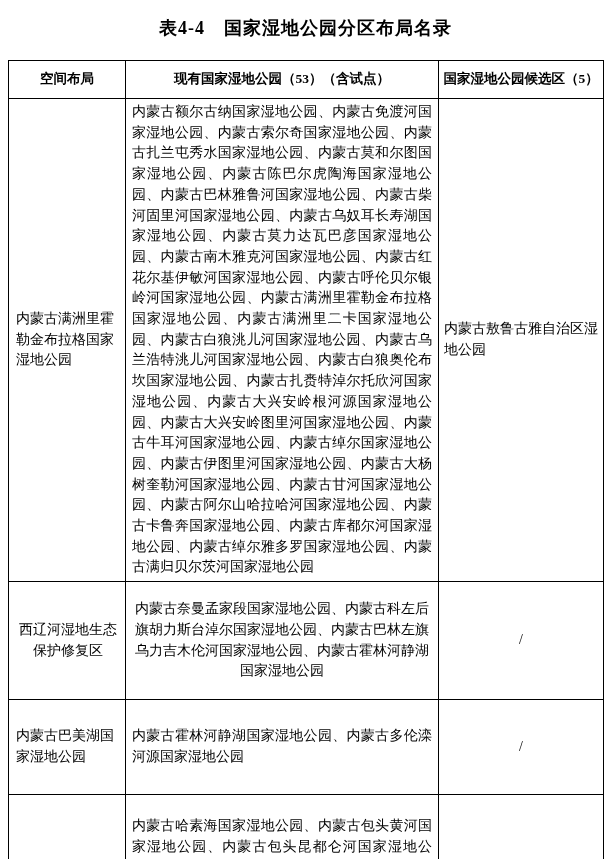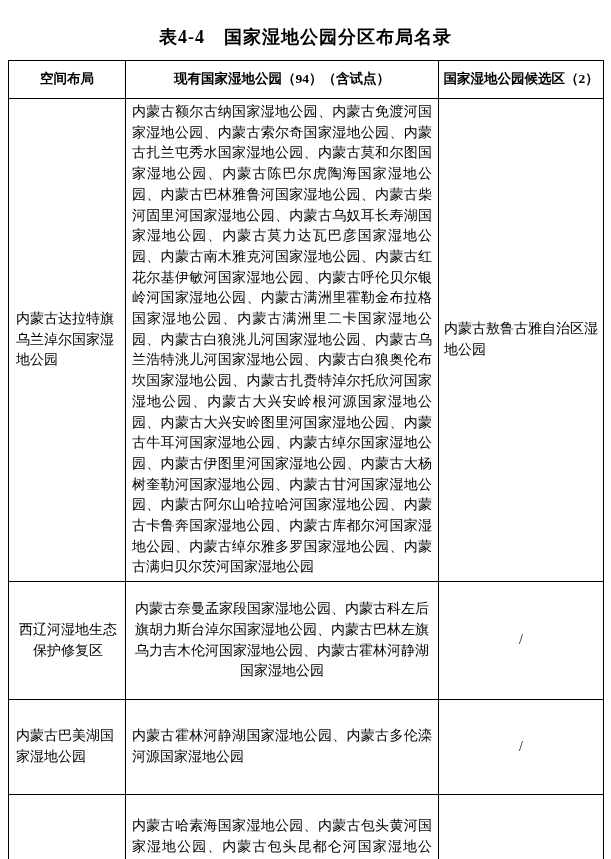--- a/index.html
+++ b/index.html
@@ -13,21 +13,21 @@
     color: #000000;
   }
   .page {
     position: relative;
     width: 611px;
     height: 859px;
     background: #ffffff;
     overflow: hidden;
   }
   .doc-title {
-    margin: 9px;
+    margin: 0;
     padding-top: 15px;
     text-align: center;
     font-size: 18px;
     font-weight: bold;
     letter-spacing: 1px;
     line-height: 26px;
   }
   table.layout-table {
     position: absolute;
     left: 8px;
@@ -85,27 +85,27 @@
 
   <table class="layout-table" data-name="wetland-park-table">
     <colgroup>
       <col class="c1">
       <col class="c2">
       <col class="c3">
     </colgroup>
     <thead data-name="table-header">
       <tr data-name="header-row">
         <th data-name="column-header-spatial-layout">空间布局</th>
-        <th data-name="column-header-existing-parks">现有国家湿地公园（94）（含试点）</th>
-        <th data-name="column-header-candidate-areas">国家湿地公园候选区（2）</th>
+        <th data-name="column-header-existing-parks">现有国家湿地公园（53）（含试点）</th>
+        <th data-name="column-header-candidate-areas">国家湿地公园候选区（5）</th>
       </tr>
     </thead>
     <tbody data-name="table-body">
         <tr class="row-0" data-name="table-row">
-          <td data-name="zone-cell">内蒙古达拉特旗乌兰淖尔国家湿地公园</td>
+          <td data-name="zone-cell">内蒙古满洲里霍勒金布拉格国家湿地公园</td>
           <td data-name="parks-cell">内蒙古额尔古纳国家湿地公园、内蒙古免渡河国家湿地公园、内蒙古索尔奇国家湿地公园、内蒙古扎兰屯秀水国家湿地公园、内蒙古莫和尔图国家湿地公园、内蒙古陈巴尔虎陶海国家湿地公园、内蒙古巴林雅鲁河国家湿地公园、内蒙古柴河固里河国家湿地公园、内蒙古乌奴耳长寿湖国家湿地公园、内蒙古莫力达瓦巴彦国家湿地公园、内蒙古南木雅克河国家湿地公园、内蒙古红花尔基伊敏河国家湿地公园、内蒙古呼伦贝尔银岭河国家湿地公园、内蒙古满洲里霍勒金布拉格国家湿地公园、内蒙古满洲里二卡国家湿地公园、内蒙古白狼洮儿河国家湿地公园、内蒙古乌兰浩特洮儿河国家湿地公园、内蒙古白狼奥伦布坎国家湿地公园、内蒙古扎赉特淖尔托欣河国家湿地公园、内蒙古大兴安岭根河源国家湿地公园、内蒙古大兴安岭图里河国家湿地公园、内蒙古牛耳河国家湿地公园、内蒙古绰尔国家湿地公园、内蒙古伊图里河国家湿地公园、内蒙古大杨树奎勒河国家湿地公园、内蒙古甘河国家湿地公园、内蒙古阿尔山哈拉哈河国家湿地公园、内蒙古卡鲁奔国家湿地公园、内蒙古库都尔河国家湿地公园、内蒙古绰尔雅多罗国家湿地公园、内蒙古满归贝尔茨河国家湿地公园</td>
           <td data-name="candidate-cell">内蒙古敖鲁古雅自治区湿地公园</td>
         </tr>
         <tr class="row-1" data-name="table-row">
           <td data-name="zone-cell">西辽河湿地生态保护修复区</td>
           <td data-name="parks-cell">内蒙古奈曼孟家段国家湿地公园、内蒙古科左后旗胡力斯台淖尔国家湿地公园、内蒙古巴林左旗乌力吉木伦河国家湿地公园、内蒙古霍林河静湖国家湿地公园</td>
           <td data-name="candidate-cell" class="slash">/</td>
         </tr>
         <tr class="row-2" data-name="table-row">
           <td data-name="zone-cell">内蒙古巴美湖国家湿地公园</td>

